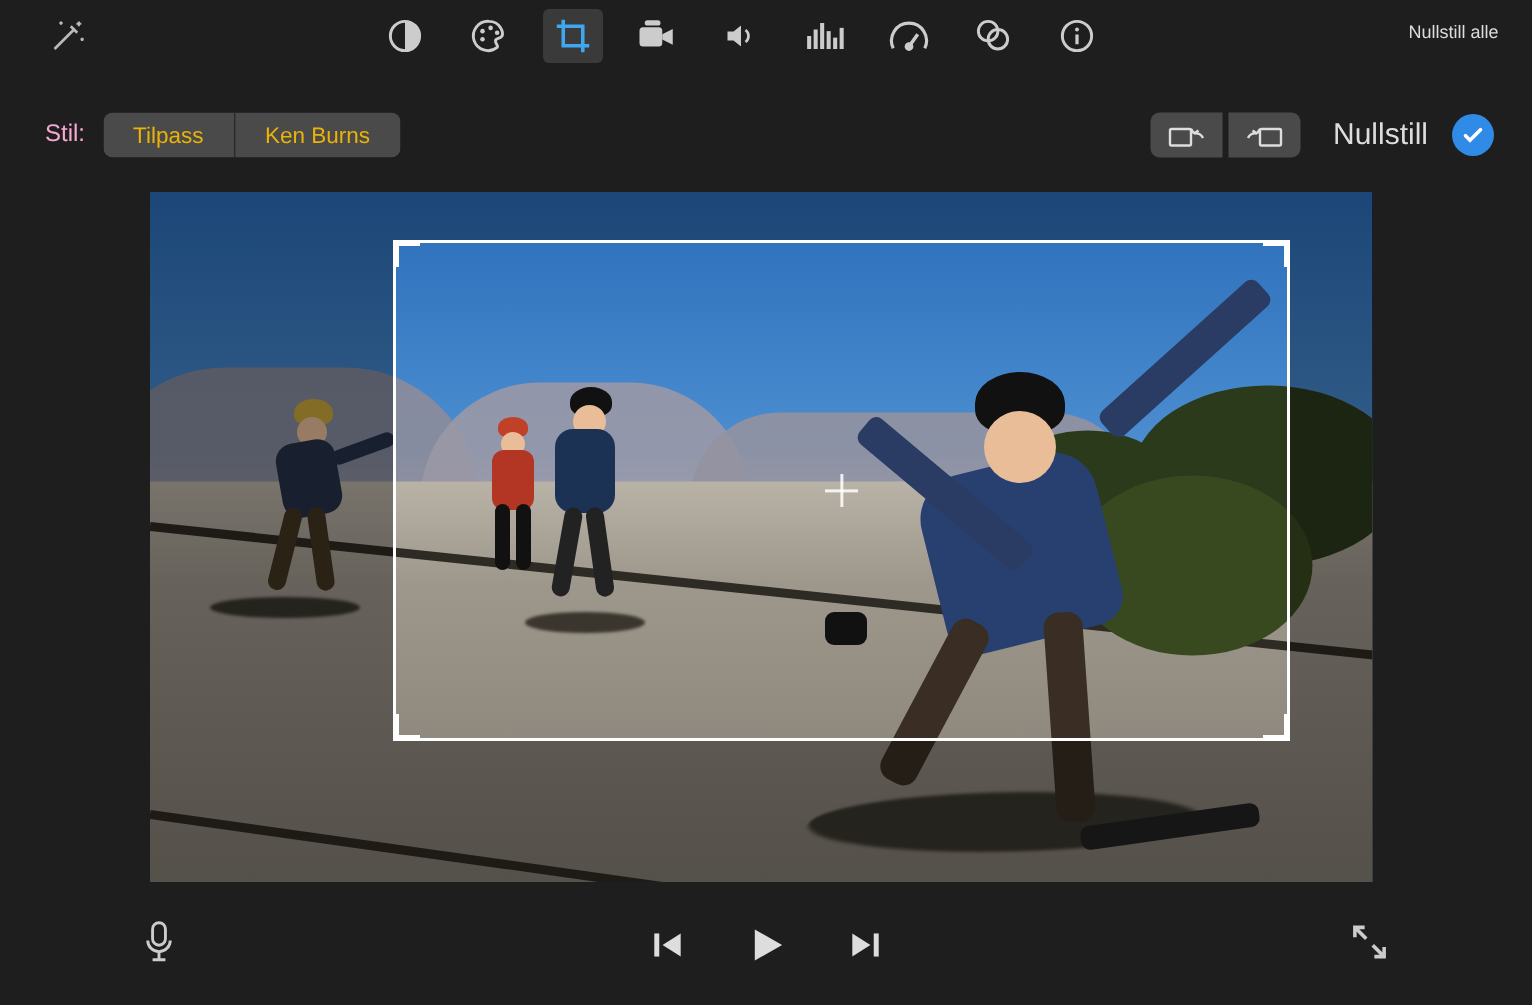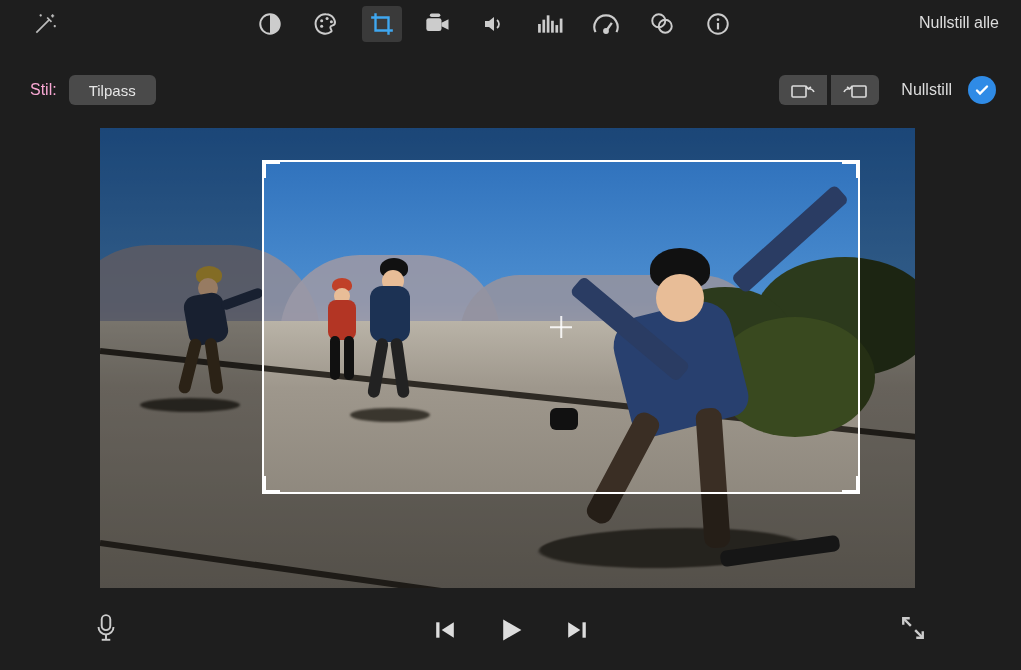--- a/index.html
+++ b/index.html
@@ -44,21 +44,21 @@
   }
   .top-toolbar .center-group button.active {
     background: #3a3a3a;
   }
   .top-toolbar .center-group svg { display:block; }
   .reset-all {
     position:absolute;
     right: 22px;
     top: 14px;
     color: #ddd;
-    font-size: 16px;
+    font-size: 12px;
     cursor: pointer;
   }
 
   
   .second-bar {
     position:absolute;
     top: 70px; left: 0; right: 0;
     height: 40px;
     display:flex;
     align-items:center;
@@ -72,21 +72,21 @@
   .segmented {
     display:flex;
     border-radius: 6px;
     overflow:hidden;
   }
   .segmented button {
     border: none;
     height: 30px;
     padding: 0 20px;
     font-size: 15px;
-    color: #e5e5e5;
+    color: #eab308;
     background: #4a4a4a;
     cursor: pointer;
     border-right: 1px solid #2a2a2a;
   }
   .segmented button:last-child { border-right:none; }
   .segmented button.active {
     background: #111;
     color: #fff;
   }
   .right-group {
@@ -99,21 +99,21 @@
     width: 48px; height: 30px;
     border:none;
     border-radius:6px;
     background:#4a4a4a;
     cursor:pointer;
     display:flex; align-items:center; justify-content:center;
   }
   .small-btn + .small-btn { margin-left:-4px; border-top-left-radius:0; border-bottom-left-radius:0;}
   .small-btn:first-of-type { border-top-right-radius:0; border-bottom-right-radius:0;}
   .reset-btn {
-    font-size:16px; color:#ddd; margin: 0 8px 0 14px;
+    font-size:20px; color:#ddd; margin: 0 8px 0 14px;
     cursor:pointer;
   }
   .confirm-btn {
     width: 28px; height: 28px;
     border-radius: 50%;
     background: #2f8be6;
     border:none;
     display:flex; align-items:center; justify-content:center;
     cursor:pointer;
   }
@@ -349,20 +349,21 @@
     </button>
   </div>
 
   <span class="reset-all">Nullstill alle</span>
 </div>
 
 <div class="second-bar">
   <span class="style-label">Stil:</span>
   <div class="segmented">
     <button>Tilpass</button>
+    <button>Ken Burns</button>
   </div>
 
   <div class="right-group">
     <button class="small-btn">
       <svg width="30" height="20" viewBox="0 0 30 20" fill="none" stroke="#ddd" stroke-width="1.6">
         <rect x="4" y="6" width="14" height="11" rx="1"></rect>
         <path d="M20 9 a5 5 0 0 1 6 3"></path>
         <path d="M20 9 l-2 -3 M20 9 l3 -2"></path>
       </svg>
     </button>

